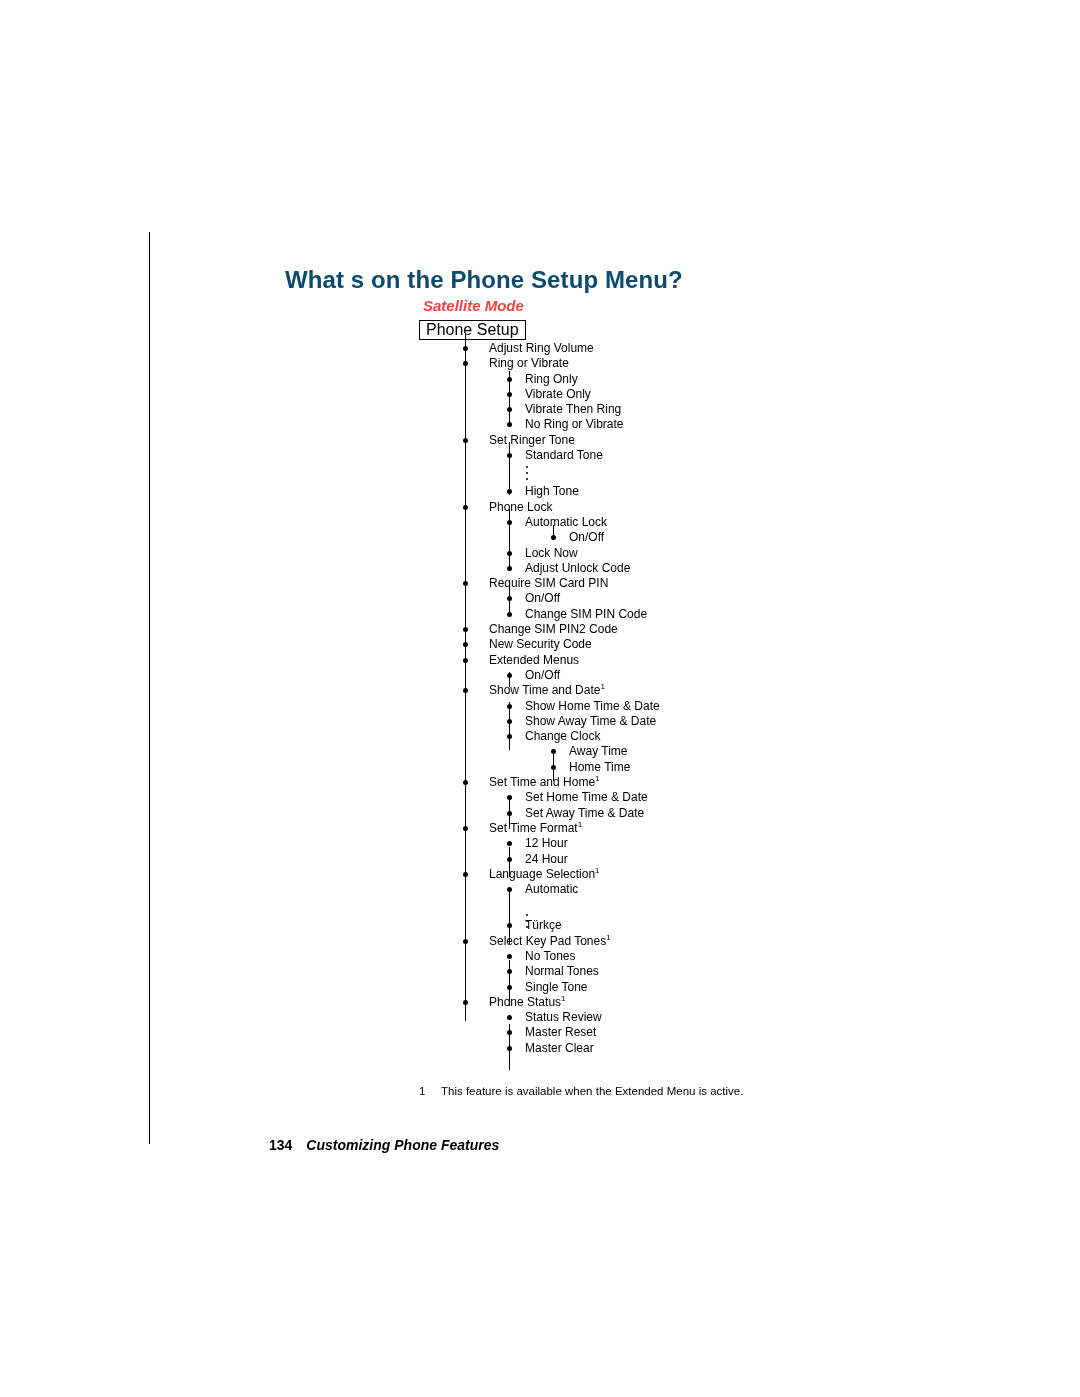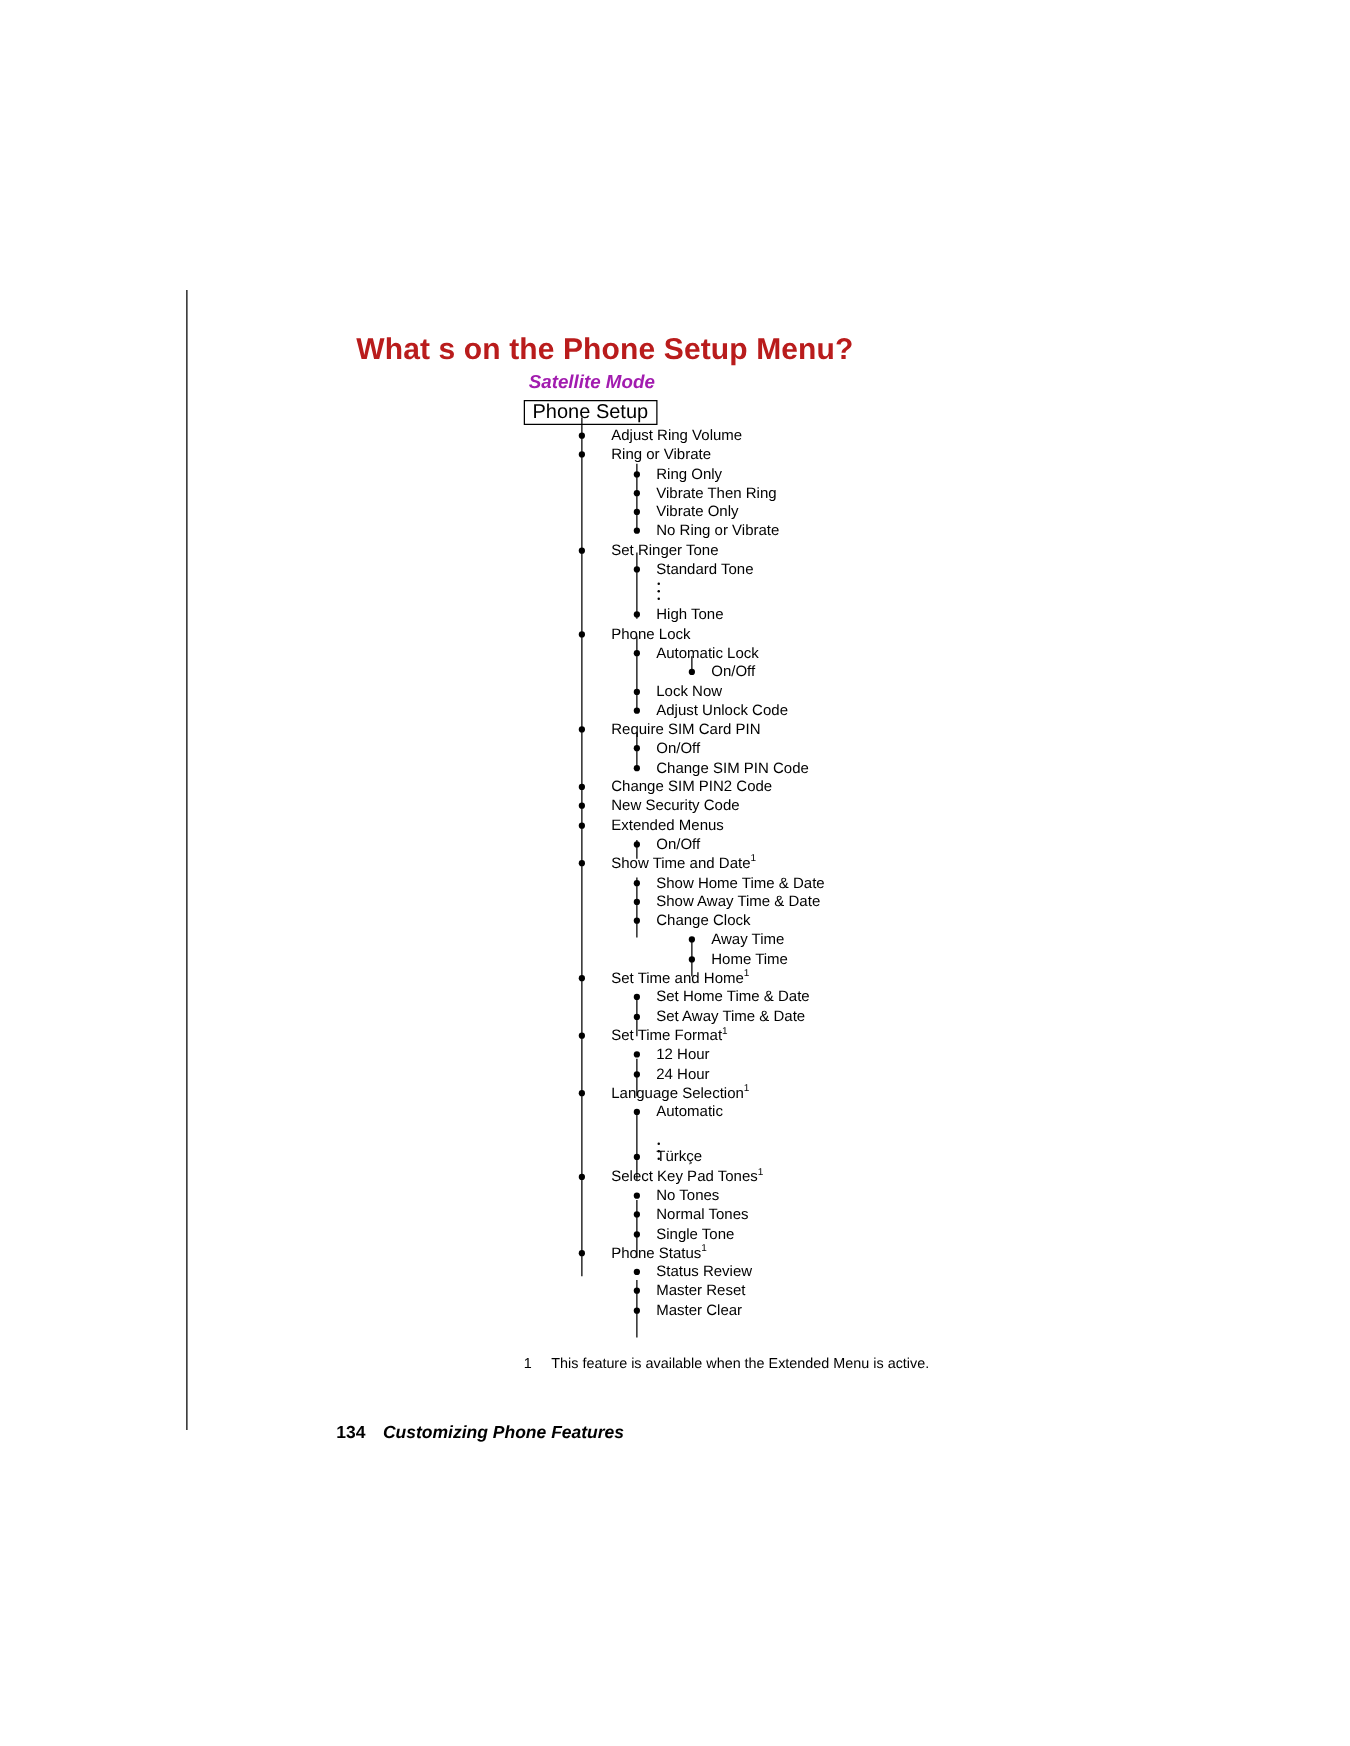--- a/index.html
+++ b/index.html
@@ -29,31 +29,31 @@
     height: 912px;
     background: #000000;
   }
   .page-title {
     position: absolute;
     left: 285px;
     top: 250px;
     font-size: 24px;
     font-weight: bold;
     letter-spacing: 0.1px;
-    color: #b91c1c;
+    color: #0c4a6e;
     white-space: nowrap;
   }
   .section-title {
     position: absolute;
     left: 423px;
     top: 297px;
     font-size: 15px;
     font-style: italic;
     font-weight: bold;
-    color: #a21caf;
+    color: #ef4444;
     white-space: nowrap;
   }
   .root-box {
     position: absolute;
     left: 419px;
     top: 320px;
     border: 1px solid #000000;
     background: #ffffff;
     padding: 2px 6px 3px 6px;
     font-size: 16px;
@@ -199,25 +199,25 @@
     <div class="node lvl1">
         <span class="bullet"></span>
         <span class="label">Ring or Vibrate</span>
       </div>
     <div class="node lvl2">
         <span class="bullet"></span>
         <span class="label">Ring Only</span>
       </div>
     <div class="node lvl2">
         <span class="bullet"></span>
+        <span class="label">Vibrate Only</span>
+      </div>
+    <div class="node lvl2">
+        <span class="bullet"></span>
         <span class="label">Vibrate Then Ring</span>
-      </div>
-    <div class="node lvl2">
-        <span class="bullet"></span>
-        <span class="label">Vibrate Only</span>
       </div>
     <div class="node lvl2">
         <span class="bullet"></span>
         <span class="label">No Ring or Vibrate</span>
       </div>
     <div class="node lvl1">
         <span class="bullet"></span>
         <span class="label">Set Ringer Tone</span>
       </div>
     <div class="node lvl2">

